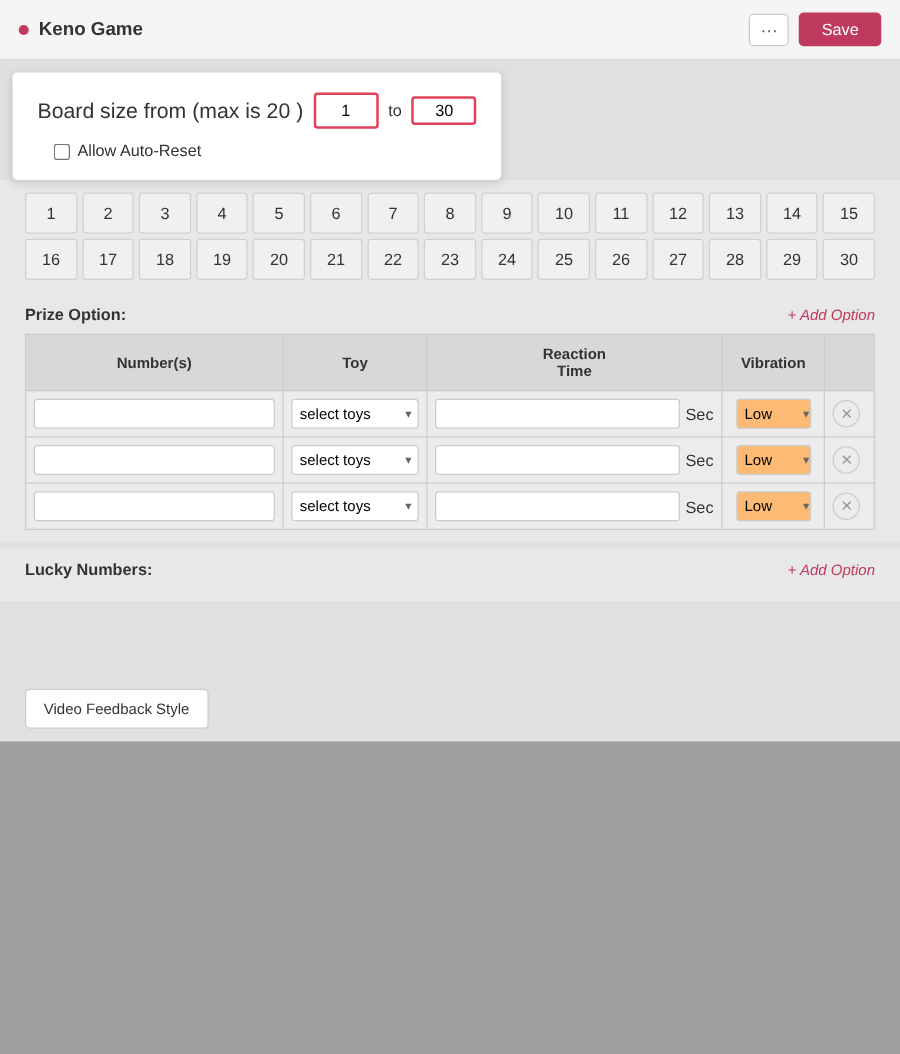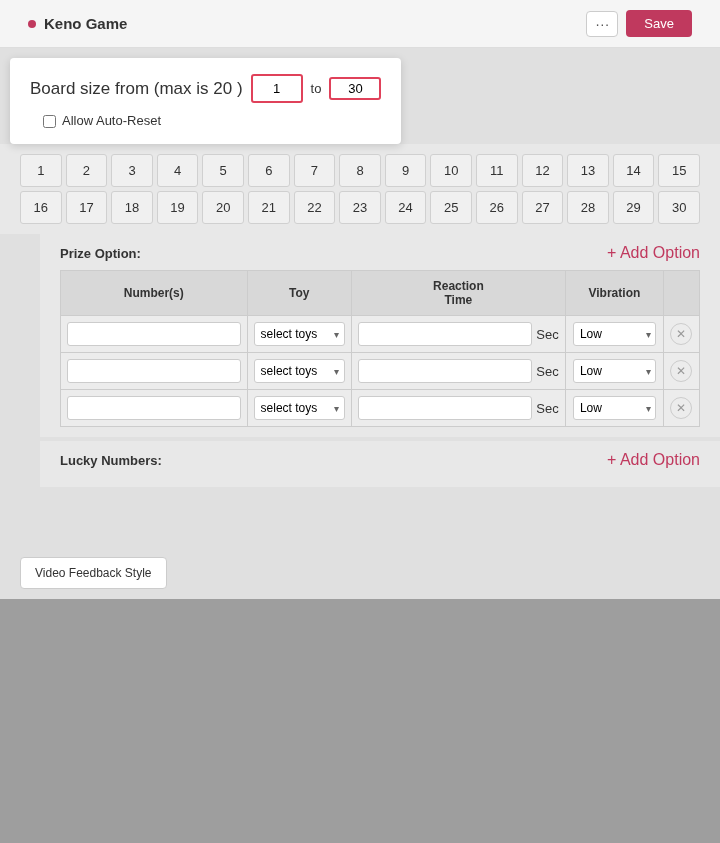--- a/index.html
+++ b/index.html
@@ -10,21 +10,21 @@
       font-family: Arial, sans-serif;
       font-size: 13px;
       color: #333;
       position: relative;
     }
 
     
     .topbar {
       background: #f5f5f5;
       border-bottom: 1px solid #ddd;
-      padding: 10px 28px;
+      padding: 10px 15px;
       display: flex;
       align-items: center;
       justify-content: space-between;
       position: relative;
     }
     .topbar-title {
       display: flex;
       align-items: center;
       gap: 8px;
       font-size: 15px;
@@ -173,42 +173,42 @@
       padding: 8px 2px;
       font-size: 13px;
       color: #333;
       cursor: pointer;
     }
 
     
     .section {
       background: #e8e8e8;
       padding: 10px 20px;
-      margin-left: 40px;
     }
     .section-header {
       display: flex;
       justify-content: space-between;
       align-items: center;
       margin-bottom: 8px;
     }
     .section-title {
       font-size: 13px;
       font-weight: 600;
       color: #333;
     }
     .add-option-btn {
       color: #c0395e;
       background: none;
       border: none;
-      font-size: 16px;
+      font-size: 12px;
       cursor: pointer;
       display: flex;
       align-items: center;
       gap: 3px;
+      font-style: italic;
     }
 
     
     .prize-table {
       width: 100%;
       border-collapse: collapse;
       background: #e8e8e8;
     }
     .prize-table th {
       background: #d8d8d8;
@@ -274,22 +274,22 @@
       position: relative;
       display: flex;
       align-items: center;
       justify-content: center;
     }
     .vib-select-wrapper select {
       border: 1px solid #ccc;
       border-radius: 3px;
       padding: 4px 10px 4px 6px;
       font-size: 12px;
-      background: #ffffff;
-      width: 83px;
+      background: #fdba74;
+      width: 60px;
       appearance: none;
       cursor: pointer;
     }
     .vib-select-wrapper .chevron-icon {
       position: absolute;
       right: 6px;
       font-size: 10px;
       color: #666;
       pointer-events: none;
     }

